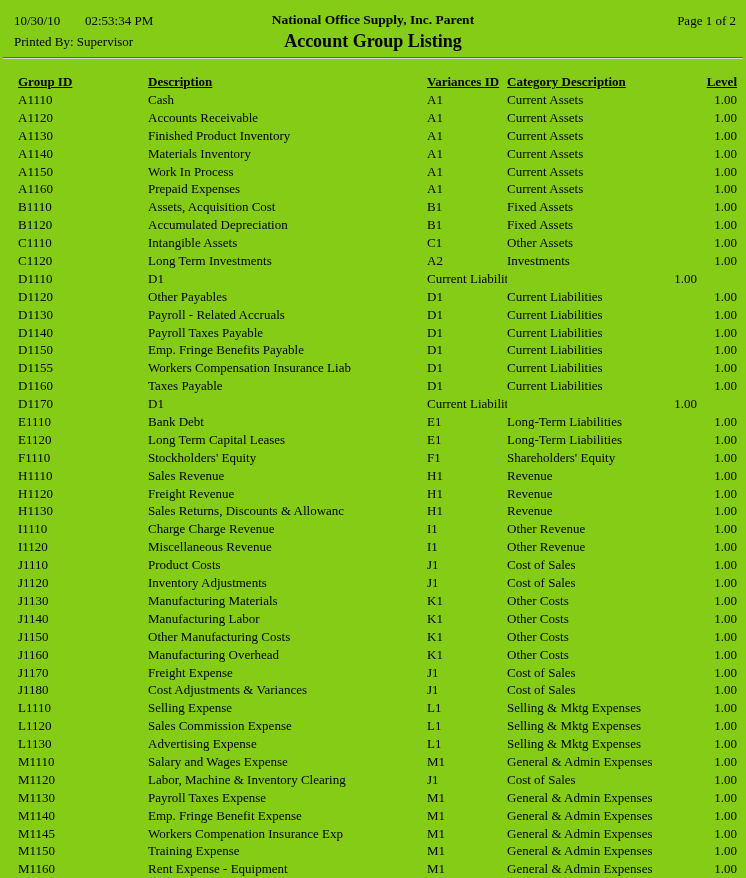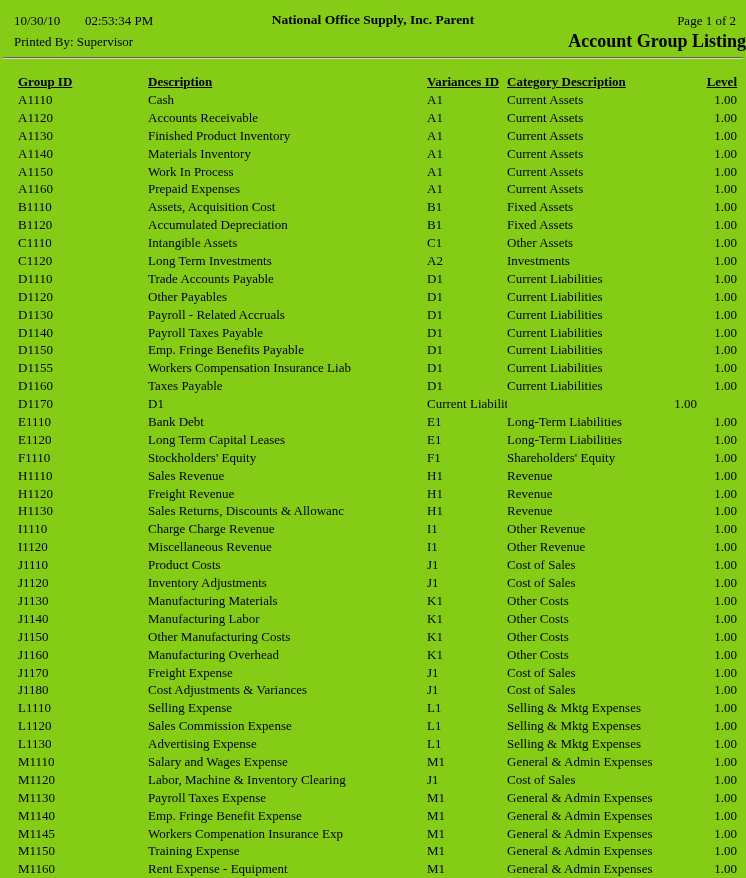--- a/index.html
+++ b/index.html
@@ -17,21 +17,21 @@
   .rpt-date   { position: absolute; left: 14px;  top: 13px; font-size: 13px; white-space: nowrap; }
   .rpt-time   { position: absolute; left: 85px;  top: 13px; font-size: 13px; white-space: nowrap; }
   .rpt-page   { position: absolute; right: 10px; top: 13px; font-size: 13px; white-space: nowrap; }
   .rpt-company{
     position: absolute; left: 0; right: 0; top: 12px;
     text-align: center; font-size: 13.5px; font-weight: bold; white-space: nowrap;
   }
   .rpt-printedby { position: absolute; left: 14px; top: 34px; font-size: 13px; white-space: nowrap; }
   .rpt-title {
     position: absolute; left: 0; right: 0; top: 31px;
-    text-align: right; font-size: 18px; font-weight: bold; white-space: nowrap;
+    text-align: center; font-size: 18px; font-weight: bold; white-space: nowrap;
   }
   .rpt-rule {
     position: absolute; top: 57px; left: 3px; right: 3px;
     height: 1px; background: #5f5f5f; border-bottom: 1px solid #d8d8d8;
   }
 
   
   .tbl { position: absolute; top: 73px; left: 0; right: 0; }
   .trow, .thead {
     display: grid;
@@ -134,21 +134,20 @@
         </div>
         <div class="trow">
           <div class="cell c0">C1120</div>
           <div class="cell c1">Long Term Investments</div>
           <div class="cell c2">A2</div>
           <div class="cell c3">Investments</div>
           <div class="cell c4">1.00</div>
         </div>
         <div class="trow">
           <div class="cell c0">D1110</div>
-          <div class="cell c1">Trade Accounts Payable</div>
           <div class="cell c2">D1</div>
           <div class="cell c3">Current Liabilities</div>
           <div class="cell c4">1.00</div>
         </div>
         <div class="trow">
           <div class="cell c0">D1120</div>
           <div class="cell c1">Other Payables</div>
           <div class="cell c2">D1</div>
           <div class="cell c3">Current Liabilities</div>
           <div class="cell c4">1.00</div>

